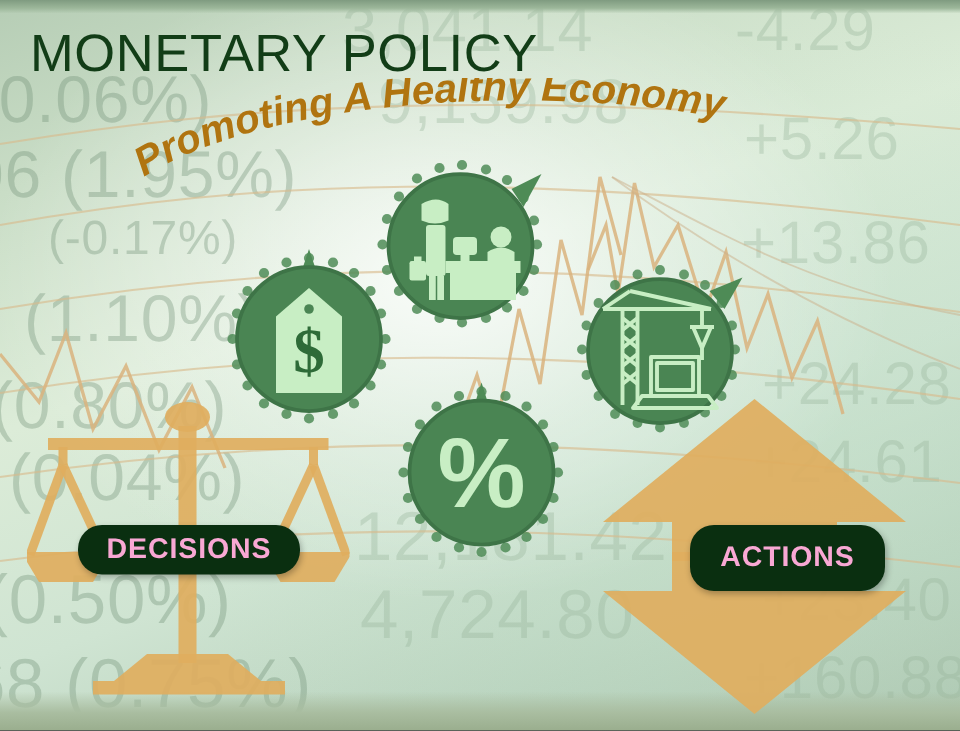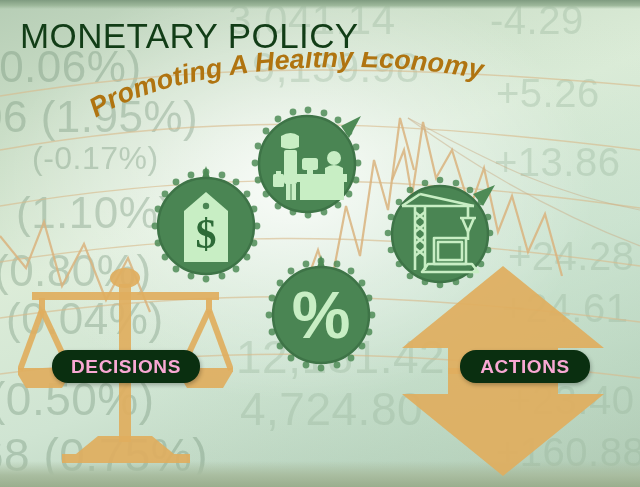--- a/index.html
+++ b/index.html
@@ -69,21 +69,21 @@
   .pill{
     position:absolute;z-index:7;
     background:#0a2f10;
     border-radius:16px;
     color:#f9a8d4;
     font-size:19px;font-weight:bold;letter-spacing:0.6px;
     display:flex;align-items:center;justify-content:center;
     box-shadow:1px 2px 4px rgba(0,0,0,0.28);
   }
   #pill-decisions{left:52px;top:350px;width:148px;height:33px;}
-  #pill-actions{left:460px;top:350px;width:130px;height:33px;}
+  #pill-actions{left:460px;top:350px;width:130px;height:44px;}
 </style>
 </head>
 <body>
 
 <div id="slide">
 
   <div class="bg-layer">
 
     <span class="num dk" style="left:-16px;top:42px;font-size:44px;">(0.06%)</span>
     <span class="num dk" style="left:-22px;top:92px;font-size:44px;">06 (1.95%)</span>

